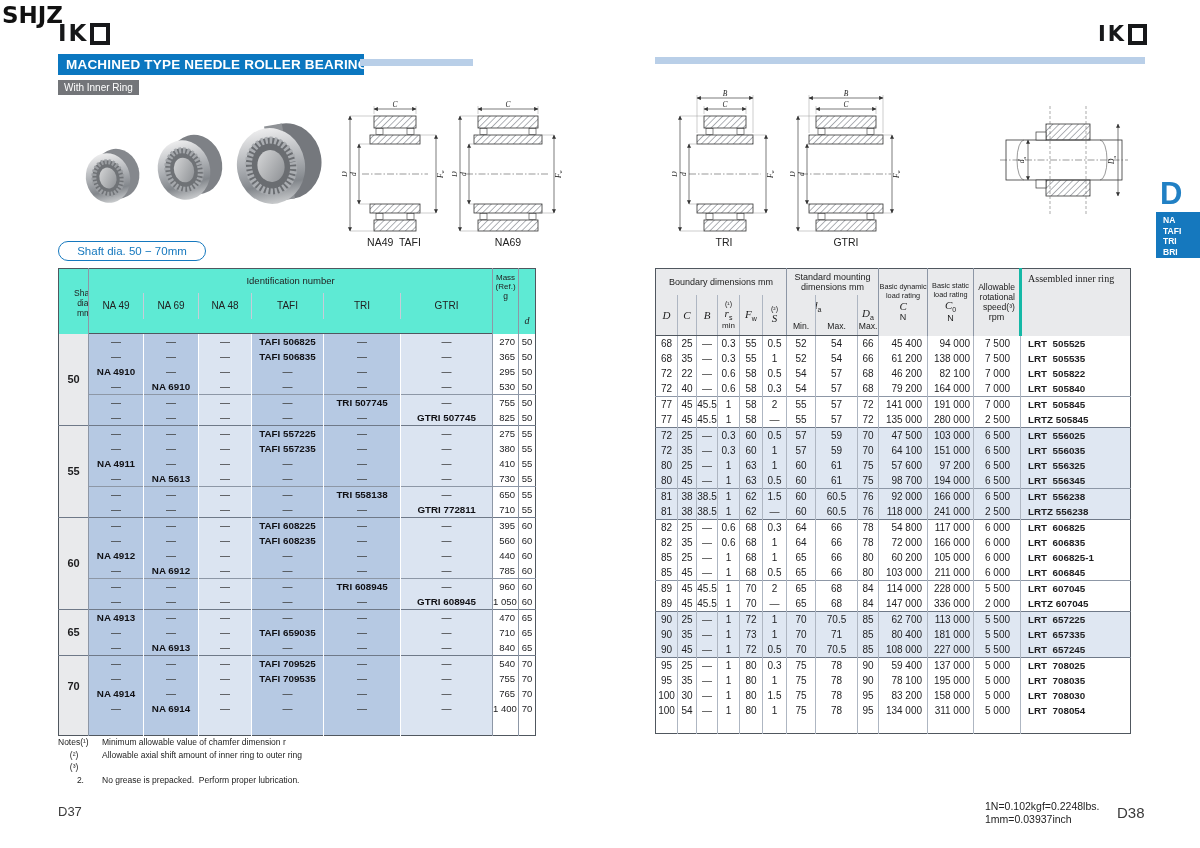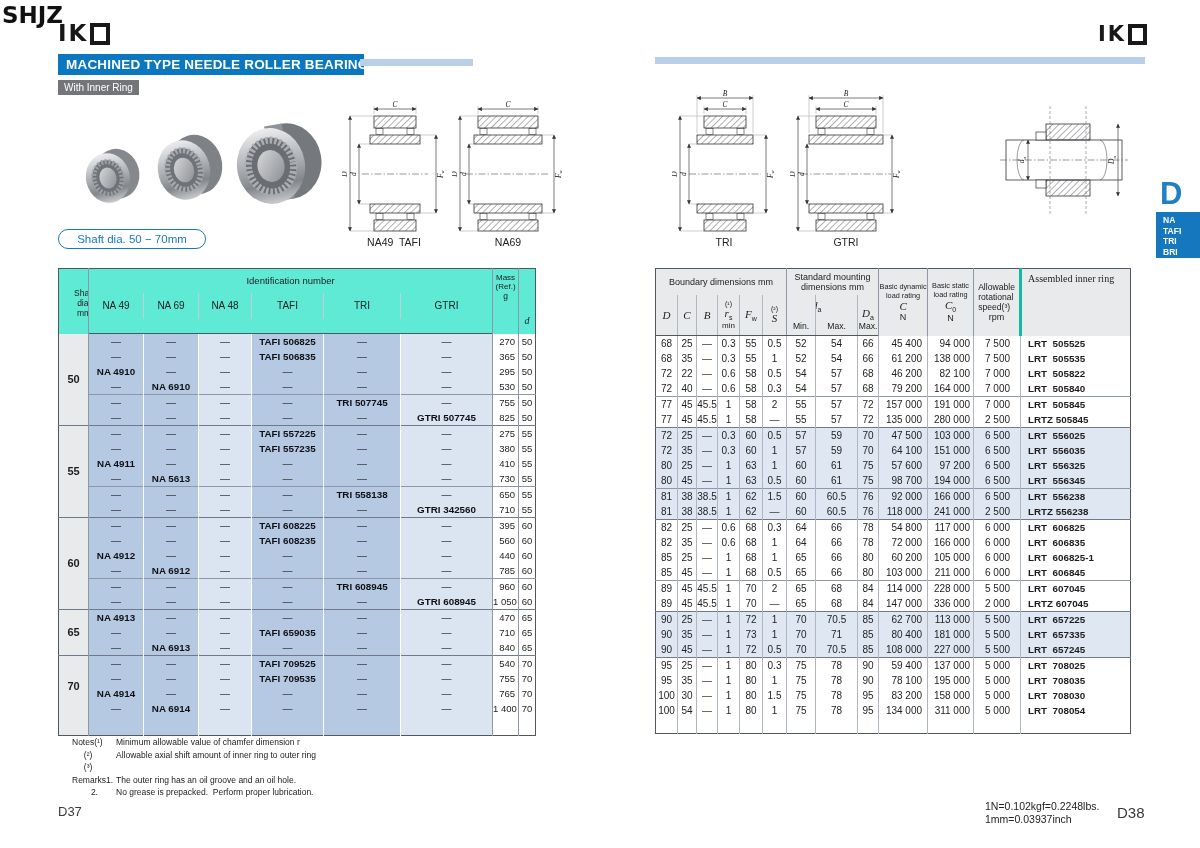--- a/index.html
+++ b/index.html
@@ -5,21 +5,21 @@
   html,body{margin:0;padding:0;background:#fff;}
   body{width:1200px;height:848px;position:relative;font-family:"Liberation Sans","DejaVu Sans",sans-serif;color:#1d1d1f;overflow:hidden;}
   .abs{position:absolute;}
   
   .shjz{left:2px;top:2px;font-size:23px;font-weight:bold;color:#111;letter-spacing:0px;font-family:"DejaVu Sans",sans-serif;}
   .iko{display:flex;align-items:center;font-family:"DejaVu Sans",sans-serif;font-weight:900;font-size:23px;color:#17181a;letter-spacing:2px;line-height:1;}
   .iko .o{display:inline-block;width:12px;height:14px;border:4.5px solid #17181a;margin-left:2px;}
   .titlebar{left:58px;top:54px;width:298px;height:21px;background:#0b77c0;color:#fff;font-weight:bold;font-size:13.5px;line-height:21px;padding-left:8px;letter-spacing:.2px;white-space:nowrap;}
   .liteline{background:#b9cfe8;height:7px;}
   .innerring{left:58px;top:80px;height:15px;background:#737579;color:#fff;font-size:10px;line-height:15px;padding:0 6px;display:inline-block;}
-  .pill{left:58px;top:229px;width:146px;height:18px;border:1.5px solid #1578be;border-radius:10px;color:#1578be;font-size:11.5px;line-height:18px;text-align:center;background:#fff;}
+  .pill{left:58px;top:241px;width:146px;height:18px;border:1.5px solid #1578be;border-radius:10px;color:#1578be;font-size:11.5px;line-height:18px;text-align:center;background:#fff;}
   
   .dletter{left:1160px;top:176px;color:#2180c4;font-size:31px;font-weight:bold;font-family:"Liberation Sans",sans-serif;}
   .dtab{left:1156px;top:212px;width:44px;height:46px;background:#1578be;color:#fff;font-size:8.5px;font-weight:bold;line-height:10.5px;padding:3px 0 0 7px;box-sizing:border-box;}
   
   table{border-collapse:collapse;table-layout:fixed;}
   td,th{padding:0;font-weight:normal;overflow:hidden;}
   .tbl-outline{border:1.5px solid #50575f;}
   
   #left-table{width:477px;font-size:10px;}
   #left-table td{height:15px;line-height:15px;text-align:center;white-space:pre;}
@@ -56,21 +56,21 @@
   #right-table .inner{text-align:left;padding-left:7px;font-weight:bold;font-size:9.8px;}
   #right-table .dash{color:#3a3a3a;}
   #right-table th{background:#e9eaec;font-size:8px;color:#222;vertical-align:middle;}
   #right-table thead th{border-left:1px solid #aeb6c2;}
   #right-table thead th:first-child{border-left:none;}
   #right-table thead tr:last-child th{border-bottom:1px solid #50575f;}
   #right-table .dim{font-family:"Liberation Serif","DejaVu Serif",serif;font-style:italic;font-size:11px;}
   .sub{font-size:7px;vertical-align:sub;}
   .supn{font-size:7px;}
   
-  .notes{left:58px;top:736px;width:560px;font-size:8.5px;line-height:12.5px;color:#222;margin-left:14px;}
+  .notes{left:58px;top:736px;width:560px;font-size:8.5px;line-height:12.5px;color:#222;}
   .notes .nrow{display:flex;}
   .notes .nlab{width:44px;flex:none;white-space:pre;}
   .notes .ntxt{white-space:pre-wrap;}
   .pageno{font-size:13px;color:#3a3a3a;}
   .conv{font-size:10.5px;color:#222;line-height:13px;}
   
   .diag-label{text-align:center;font-size:10.5px;color:#222;margin-top:0;white-space:pre;}
   .photo{left:66px;top:98px;}
 </style>
 </head>
@@ -473,21 +473,21 @@
           <td class="idc l">—</td>
           <td class="mass">650</td>
           <td class="dcol">55</td>
         </tr>
         <tr class="">
           <td class="idc m">—</td>
           <td class="idc m">—</td>
           <td class="idc l">—</td>
           <td class="idc m">—</td>
           <td class="idc m">—</td>
-          <td class="idc l pn">GTRI 342560</td>
+          <td class="idc l pn">GTRI 772811</td>
           <td class="mass">710</td>
           <td class="dcol">55</td>
         </tr>
         <tr class="gs">
           <td class="shaft" rowspan="6">60</td>
           <td class="idc m">—</td>
           <td class="idc m">—</td>
           <td class="idc l">—</td>
           <td class="idc m pn">TAFI 608225</td>
           <td class="idc m">—</td>
@@ -671,21 +671,21 @@
           <div style="font-size:7.3px;">
                 <div>Basic static</div>
                 <div>load rating</div>
               </div>
           <div><span class="dim">C</span><span class="sub">0</span></div>
           <div style="font-size:9px;">N</div>
         </div>
       </th>
       <th rowspan="2" style="border-left:1px solid #8d97a6;font-size:8.6px;">
         <div class="flexcol" style="padding:3px 0 3px 0;">
-          <div style="text-align:left;">
+          <div style="text-align:right;">
                 <div>Allowable</div>
                 <div>rotational</div>
                 <div>speed(³)</div>
               </div>
           <div style="font-size:9px;">rpm</div>
         </div>
       </th>
       <th rowspan="2" style="border-left:3px solid #14b8a6;font-size:10px;vertical-align:top;font-family:Liberation Serif, serif;">
         <div style="padding:4px 0 0 6px;text-align:left;">Assembled inner ring</div>
       </th>
@@ -780,21 +780,21 @@
         <tr class="sb">
           <td class="">77</td>
           <td class="">45</td>
           <td class="">45.5</td>
           <td class="">1</td>
           <td class="">58</td>
           <td class="">2</td>
           <td class="">55</td>
           <td class="">57</td>
           <td class="">72</td>
-          <td class="ld">157 000</td>
+          <td class="ld">141 000</td>
           <td class="ld2">191 000</td>
           <td class="rpm">7 000</td>
           <td class="inner">LRT  505845</td>
         </tr>
         <tr class="">
           <td class="">77</td>
           <td class="">45</td>
           <td class="">45.5</td>
           <td class="">1</td>
           <td class="">58</td>
@@ -1117,24 +1117,20 @@
       <div class="ntxt">Minimum allowable value of chamfer dimension r</div>
     </div>
     <div class="nrow">
       <div class="nlab">     (²)</div>
       <div class="ntxt">Allowable axial shift amount of inner ring to outer ring</div>
     </div>
     <div class="nrow">
       <div class="nlab">     (³)</div>
     </div>
     <div class="nrow">
-      <div class="nlab">Remarks1.</div>
-      <div class="ntxt">The outer ring has an oil groove and an oil hole.</div>
-    </div>
-    <div class="nrow">
       <div class="nlab">        2.</div>
       <div class="ntxt">No grease is prepacked.  Perform proper lubrication.</div>
     </div>
   </div>
 
 <div class="abs pageno" style="left:58px;top:804px;">D37</div>
 <div class="abs conv" style="left:985px;top:800px;">
   <div>1N=0.102kgf=0.2248lbs.</div>
   <div>1mm=0.03937inch</div>
 </div>

